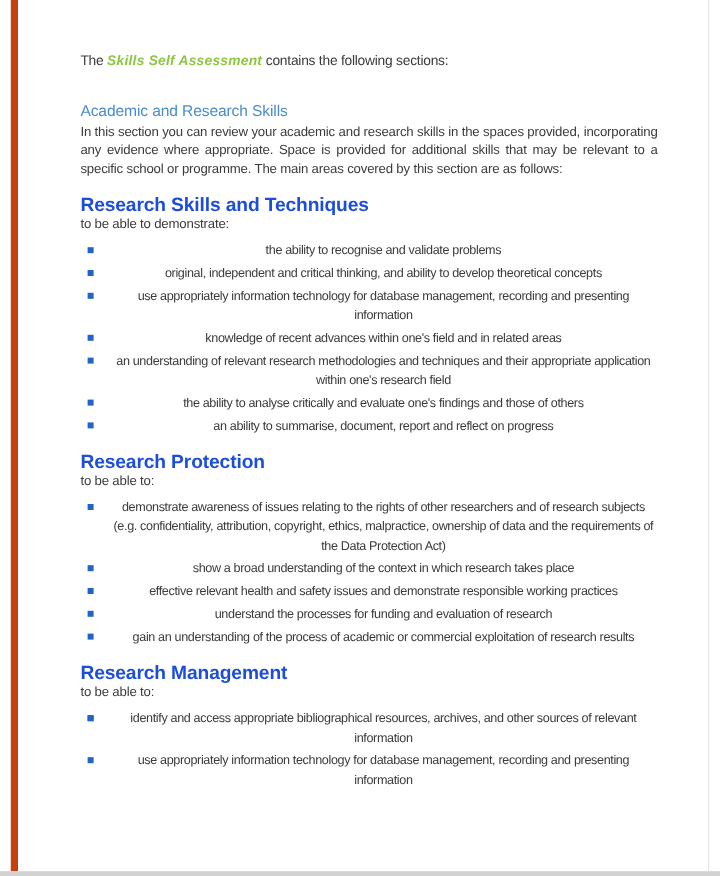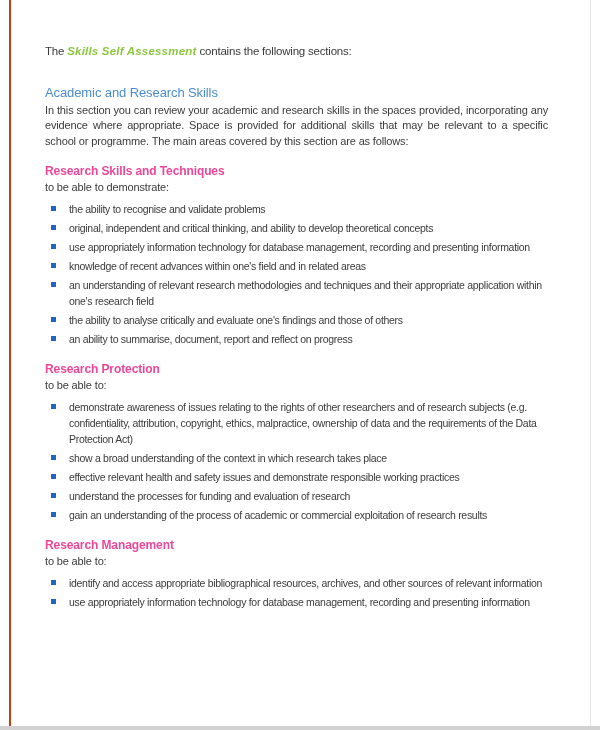--- a/index.html
+++ b/index.html
@@ -9,23 +9,23 @@
     --text:#3B3B3B;
   }
   html,body{margin:0;padding:0;}
   body{
     width:600px;height:730px;background:#ffffff;overflow:hidden;
     font-family:"Liberation Sans", sans-serif;color:var(--text);
   }
   .canvas{position:relative;width:600px;height:730px;background:#fff;}
   .page-inner{
     position:absolute;left:9px;right:9px;top:0;bottom:4px;
-    border-left:2px solid #c2410c;border-right:1px solid #e6e6e6;
+    border-left:6px solid #c2410c;border-right:1px solid #e6e6e6;
     background:#fff;box-sizing:border-box;
-    padding:44px 42px 0 34px;
+    padding:44px 42px 0 52px;
   }
   .bottom-strip{
     position:absolute;left:0;right:0;bottom:0;height:4px;background:#d2d2d2;
   }
   .artifact-dash{
     position:absolute;left:150px;top:40px;width:7px;height:2px;background:#a8a8a8;opacity:.7;
   }
   .intro{
     font-size:11.5px;letter-spacing:-0.2px;margin:0 0 26px 0;line-height:15px;
   }
@@ -33,25 +33,25 @@
   .blue-heading{
     color:var(--blue);font-size:13px;font-weight:normal;margin:0 0 3px 0;line-height:15px;
     letter-spacing:-0.1px;
   }
   .section-intro{
     font-size:11px;letter-spacing:-0.15px;line-height:15.3px;text-align:justify;
     margin:0 0 2px 0;
   }
   .subsection{margin:0;}
   .sub-title{
-    font-size:12px;font-weight:bold;color:#ec4899;margin:15px 0 0 0;line-height:15px;
+    font-size:16px;font-weight:bold;color:#1d4ed8;margin:15px 0 0 0;line-height:15px;
     letter-spacing:-0.1px;
   }
   .sub-lead{font-size:11px;letter-spacing:-0.15px;margin:1px 0 7px 0;line-height:14px;}
-  ul.bullets{list-style:none;margin:0;padding:0 0 0 6px;}
+  ul.bullets{list-style:none;margin:0;padding:0 0 0 6px;text-align:center;}
   li.bullet{
     position:relative;padding-left:18px;font-size:10.5px;letter-spacing:-0.3px;
     line-height:16px;margin-bottom:3px;
   }
   .sq{
     position:absolute;left:0;top:5px;width:5px;height:5px;background:var(--bullet);
   }
   .bullet-text{display:inline;}
 </style>
 </head>

